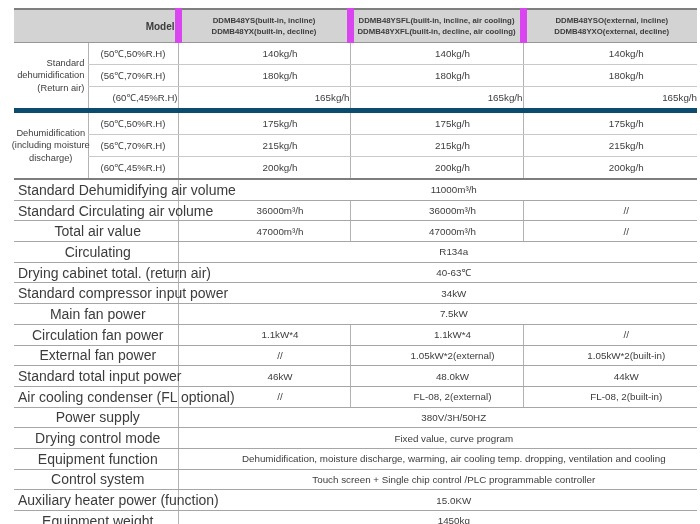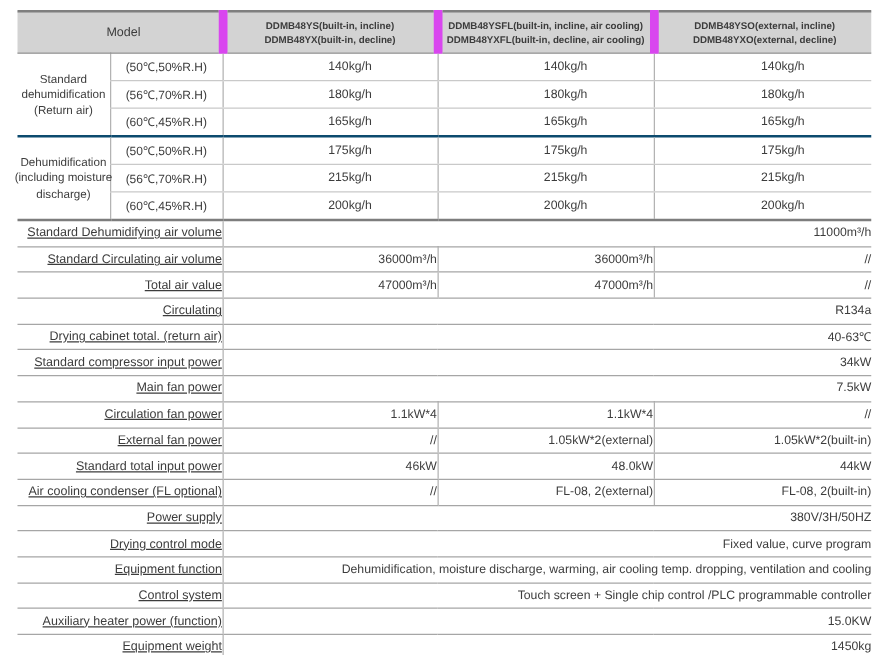--- a/index.html
+++ b/index.html
@@ -1,37 +1,37 @@
 <!DOCTYPE html>
 <html><head>
 <meta charset="utf-8">
 <style>
   html,body{margin:0;padding:0;background:#ffffff;}
   body{width:700px;height:524px;position:relative;font-family:"Liberation Sans",sans-serif;overflow:hidden;}
   table.spec{border-collapse:collapse;table-layout:fixed;position:absolute;left:14px;top:8px;width:683px;color:#3c3c3c;}
   td{padding:0;margin:0;vertical-align:middle;text-align:center;font-size:10px;overflow:visible;}
   
   tr.hdr td{background:#d3d3d3;border-top:2px solid #7f7f7f;border-bottom:1px solid #979797;height:32px;}
-  td.model{ text-align:center;padding-left:9px;font-weight:normal;font-size:10px;}
+  td.model{ text-align:right;padding-left:9px;font-weight:bold;font-size:10px;}
   td.colhead{font-weight:bold;font-size:7.8px;line-height:1.45;white-space:pre-line;}
   
   .vl{border-left:7px solid #d946ef;}
   .vll{border-left:1px solid #b3b3b3;}
   
   tr.sub td{height:21px;}
   .minor{border-bottom:1px solid #c9c9c9;}
-  .gsep{border-bottom:2px solid #0c4a6e;}
+  .gsep{border-bottom:5px solid #0c4a6e;text-align:right;}
   .ssep{border-bottom:2px solid #7d7d7d;}
   td.gcell{font-size:9.3px;line-height:1.3;}
   td.gcell .cwrap{display:flex;justify-content:center;}
   td.gcell .cwrap span{white-space:pre-line;flex:0 0 auto;}
   td.cond{font-size:9.6px;}
   
-  tr.sr td{height:19.7px;border-bottom:1px solid #a6a6a6;text-align:right;}
-  tr.sr td.lbl{text-align:right;padding-left:4px;font-size:10px;white-space:nowrap;text-decoration:underline;}
+  tr.sr td{height:19.7px;border-bottom:1px solid #a6a6a6;}
+  tr.sr td.lbl{text-align:center;padding-left:4px;font-size:14px;white-space:nowrap;}
   td.val{font-size:9.8px;padding-left:32px;}
 </style>
 </head>
 <body>
 
 <table class="spec">
   <colgroup>
     <col style="width:74px">
       <col style="width:90px">
       <col style="width:172px">

